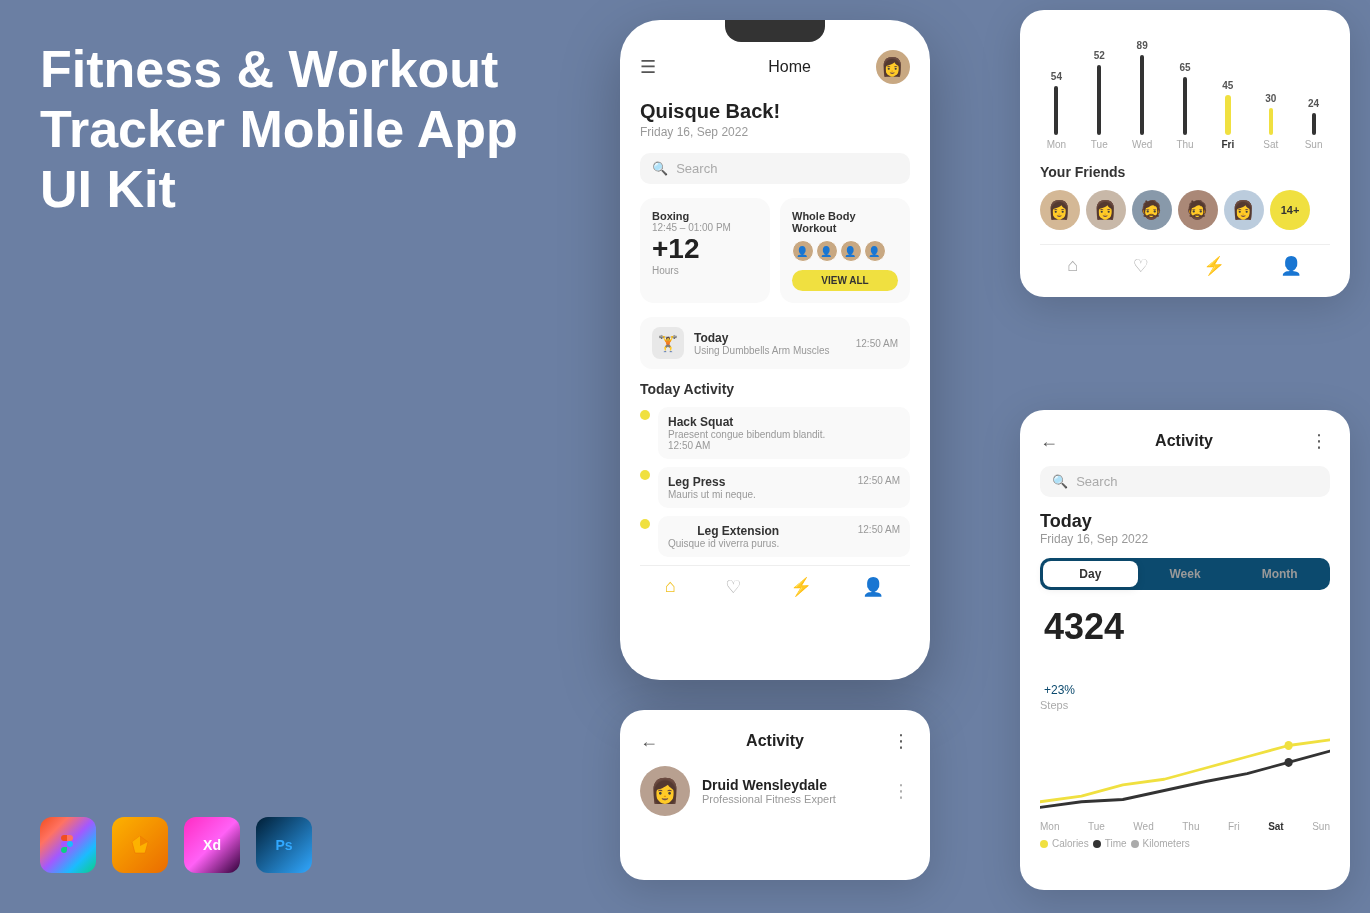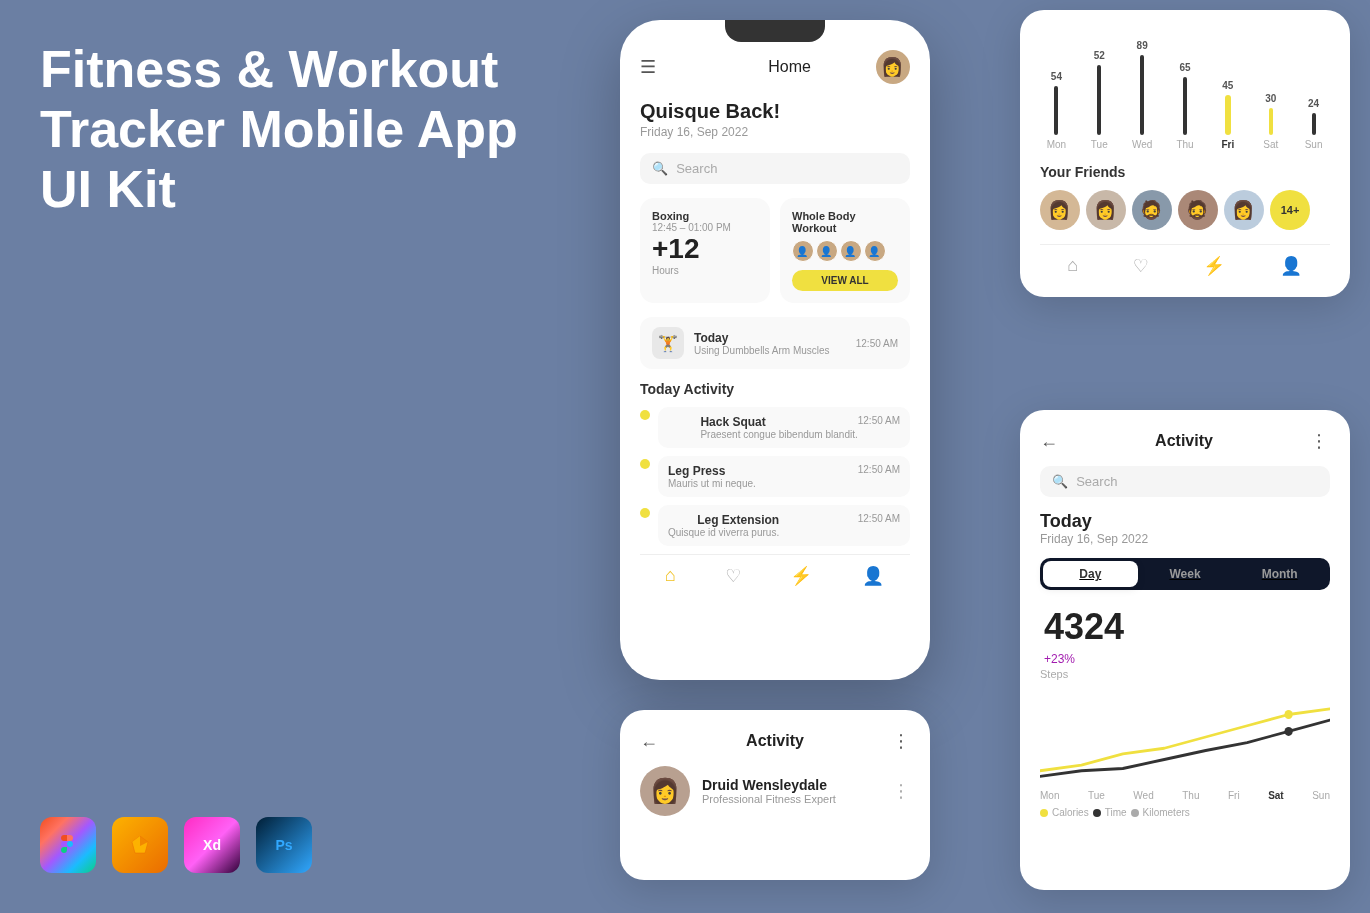--- a/index.html
+++ b/index.html
@@ -333,43 +333,42 @@
       border-radius: 10px;
       padding: 8px 12px;
       margin-bottom: 14px;
       gap: 8px;
     }
     .activity-today-title { font-size: 18px; font-weight: 700; color: #222; }
     .activity-today-date { font-size: 12px; color: #999; margin-bottom: 12px; }
 
     .tabs-row {
       display: flex;
-      background: #0f172a;
+      background: #0c4a6e;
       border-radius: 10px;
       padding: 3px;
       margin-bottom: 16px;
-      text-decoration: underline;
     }
     .tab {
       flex: 1;
       text-align: center;
       padding: 6px;
       font-size: 12px;
       border-radius: 8px;
       color: #999;
       font-weight: 600;
     }
     .tab.active {
       background: white;
       color: #333;
       box-shadow: 0 2px 8px rgba(0,0,0,0.1);
     }
 
     .steps-count { font-size: 36px; font-weight: 800; color: #222; }
-    .steps-change { font-size: 12px; color: #a21caf; margin-left: 4px; }
+    .steps-change { font-size: 12px; color: #0c4a6e; margin-left: 4px; margin-top: 31px; }
     .steps-label { font-size: 11px; color: #aaa; margin-bottom: 12px; }
 
     
     .mini-chart {
       height: 90px;
       position: relative;
       margin-bottom: 8px;
     }
     .mini-chart svg { width: 100%; height: 100%; }
 
@@ -506,21 +505,21 @@
         </div>
         <div class="today-time">12:50 AM</div>
       </div>
 
       <div class="activity-section">
         <div class="activity-title">Today Activity</div>
 
         <div class="activity-item">
           <div class="activity-dot"></div>
           <div class="activity-info">
-            <div style="display:flex;justify-content:flex-end;align-items:flex-start;">
+            <div style="display:flex;justify-content:center;align-items:flex-start;flex-direction:column;">
               <div>
                 <div class="activity-name">Hack Squat</div>
                 <div class="activity-desc">Praesent congue bibendum blandit.</div>
               </div>
               <div class="activity-time">12:50 AM</div>
             </div>
           </div>
         </div>
 
         <div class="activity-item">

